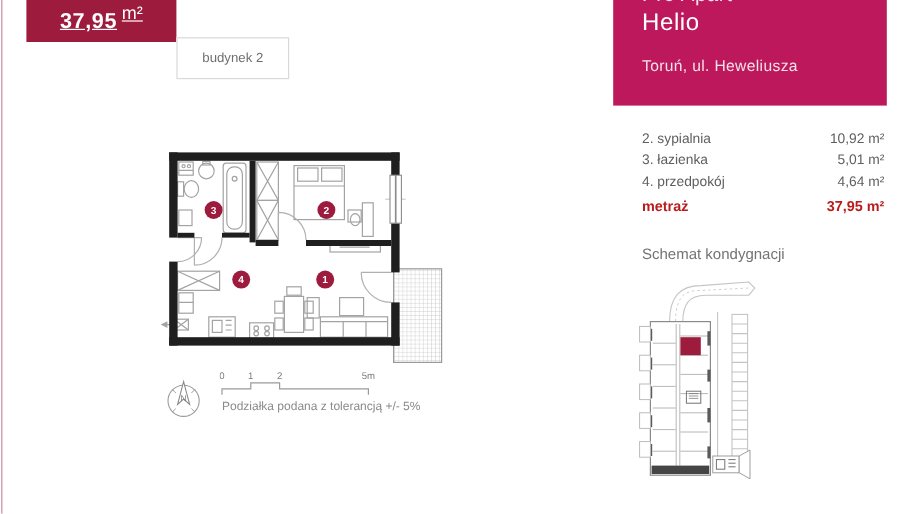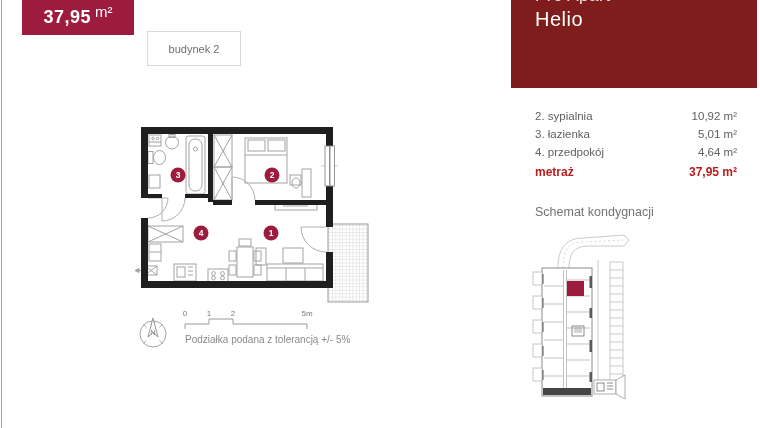--- a/index.html
+++ b/index.html
@@ -5,28 +5,28 @@
   html,body{margin:0;padding:0;}
   body{
     position:relative;width:760px;height:428px;background:#ffffff;
     font-family:"Liberation Sans", sans-serif;overflow:hidden;
     -webkit-font-smoothing:antialiased;
   }
   .abs{position:absolute;}
   #left-rule{left:1px;top:0;width:1px;height:428px;background:#c98ca0;}
 
   
-  #area-box{left:22px;top:0;width:112px;height:35px;background:#9d1b3d;color:#fff;
-    display:flex;align-items:center;justify-content:center;}
+  #area-box{left:22px;top:0;width:125px;height:35px;background:#9d1b3d;color:#fff;
+    display:flex;align-items:center;justify-content:center;text-decoration:underline;}
   #area-box .val{font-size:18px;font-weight:bold;letter-spacing:.5px;}
   #area-box .unit{font-size:15px;margin-left:4px;align-self:flex-start;margin-top:3px;}
   #building-box{left:147px;top:1px;width:92px;height:33px;background:#fff;
     border:1px solid #d9d9d9;display:flex;align-items:center;justify-content:center;
     color:#6f6f6f;font-size:11px;margin-top:30px;}
-  #project-box{left:511px;top:0;width:246px;height:88px;background:#7f1d1d;color:#fff;overflow:hidden;}
+  #project-box{left:511px;top:0;width:228px;height:88px;background:#be185d;color:#fff;overflow:hidden;}
   #project-box .clip-line{position:absolute;left:24px;top:-14px;font-size:17px;letter-spacing:.5px;color:#f3e2e7;}
   #project-box .name{position:absolute;left:24px;top:8px;font-size:20px;letter-spacing:.5px;}
   #project-box .addr{position:absolute;left:24px;top:47px;font-size:13px;color:#f3e2e7;letter-spacing:.3px;}
 
   
   #room-list{left:535px;top:107px;width:202px;display:flex;flex-direction:column;}
   .room-row{display:flex;justify-content:space-between;align-items:baseline;
     font-size:11.5px;color:#5f5f5f;line-height:18px;height:18px;}
   .room-row .a{white-space:nowrap;}
   .room-row.total{font-weight:bold;color:#b91c1c;font-size:12px;margin-top:2px;}
@@ -44,20 +44,21 @@
 <div id="area-box" class="abs">
   <span class="val">37,95</span>
   <span class="unit">m²</span>
 </div>
 <div id="building-box" class="abs">
   <span>budynek 2</span>
 </div>
 <div id="project-box" class="abs">
   <div class="clip-line">Pro Apart</div>
   <div class="name">Helio</div>
+  <div class="addr">Toruń, ul. Heweliusza</div>
 </div>
 
 <div id="room-list" class="abs">
   <div class="room-row">
     <span class="l">2. sypialnia</span>
     <span class="a">10,92 m²</span>
   </div>
   <div class="room-row">
     <span class="l">3. łazienka</span>
     <span class="a">5,01 m²</span>

